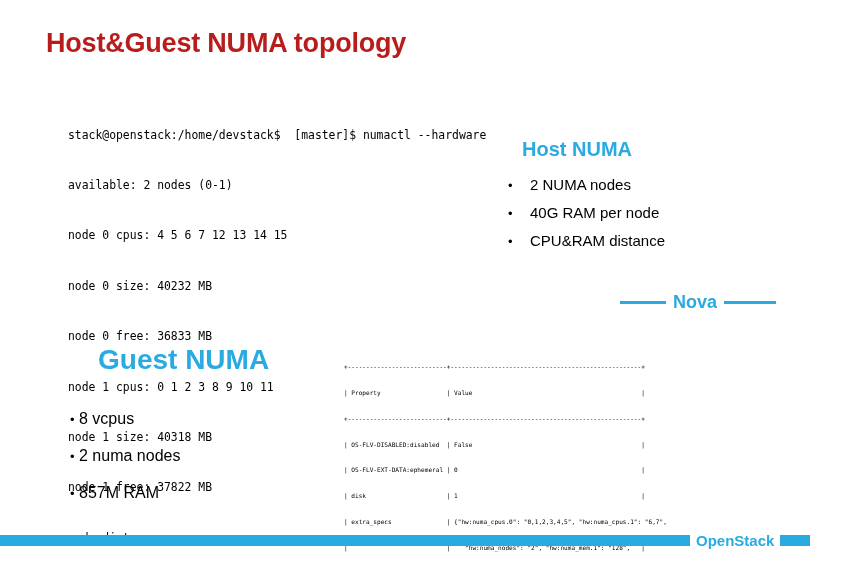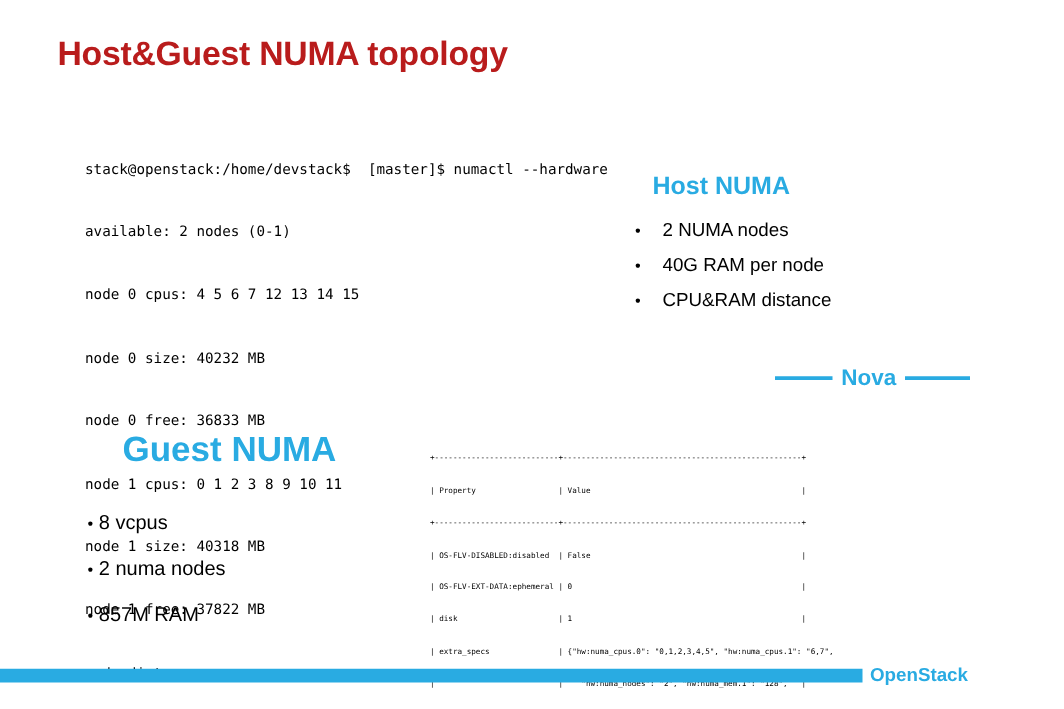--- a/index.html
+++ b/index.html
@@ -134,21 +134,21 @@
     color: #000000;
     white-space: pre;
   }
   .flavor-table .ln { white-space: pre; }
 
   
   .footer {
     position: absolute;
     left: 0;
     top: 533px;
-    width: 752px;
+    width: 810px;
     height: 14px;
     display: flex;
     align-items: center;
   }
   .footer .bar-long {
     height: 11px;
     background: #29ABE2;
     width: 690px;
     flex: 0 0 690px;
   }

